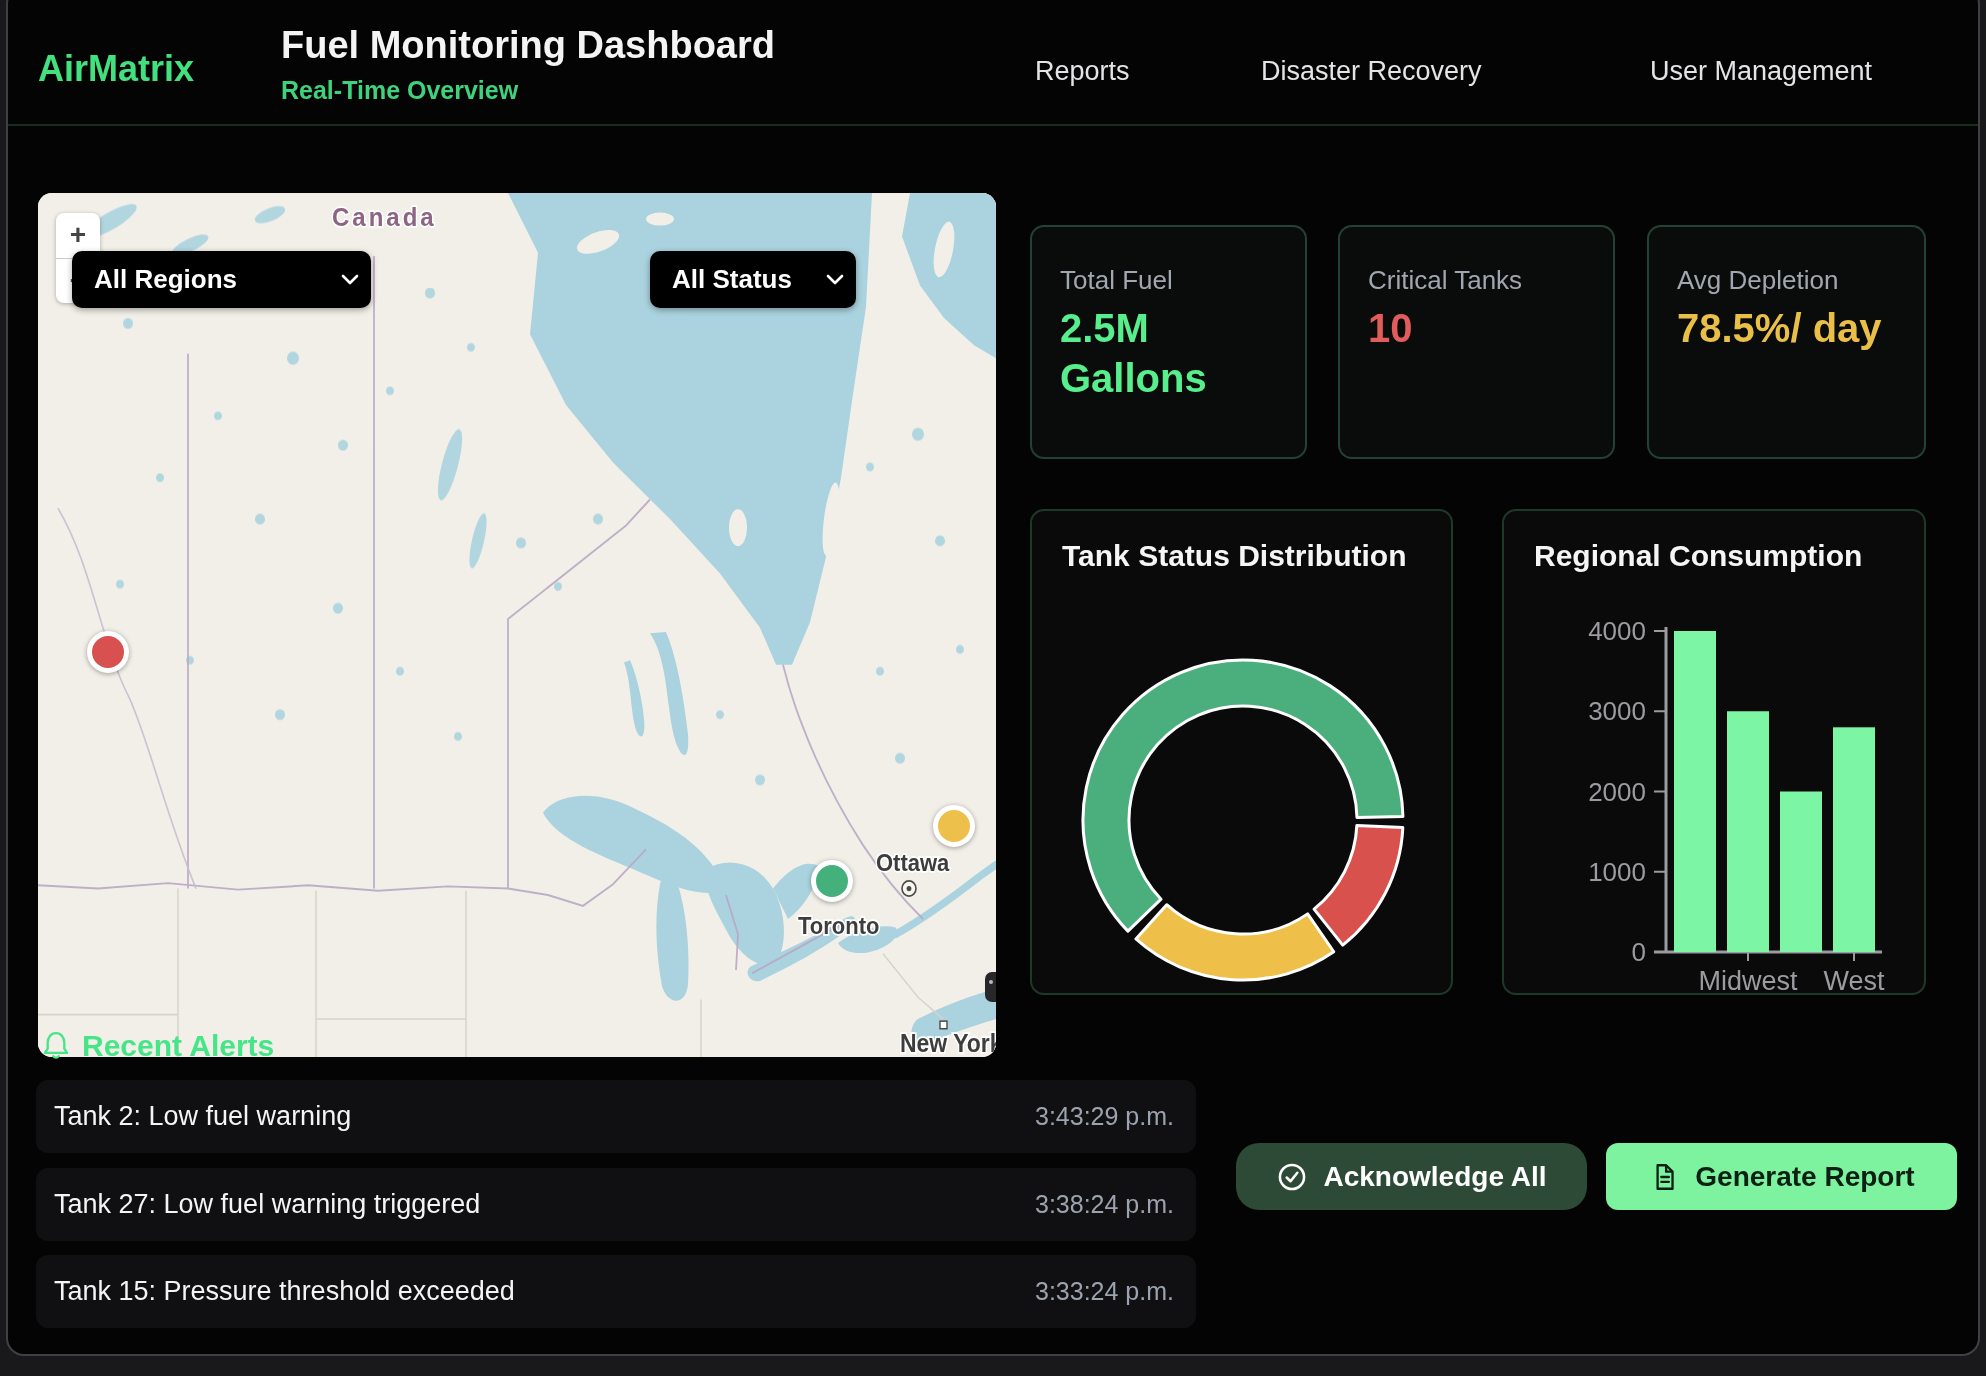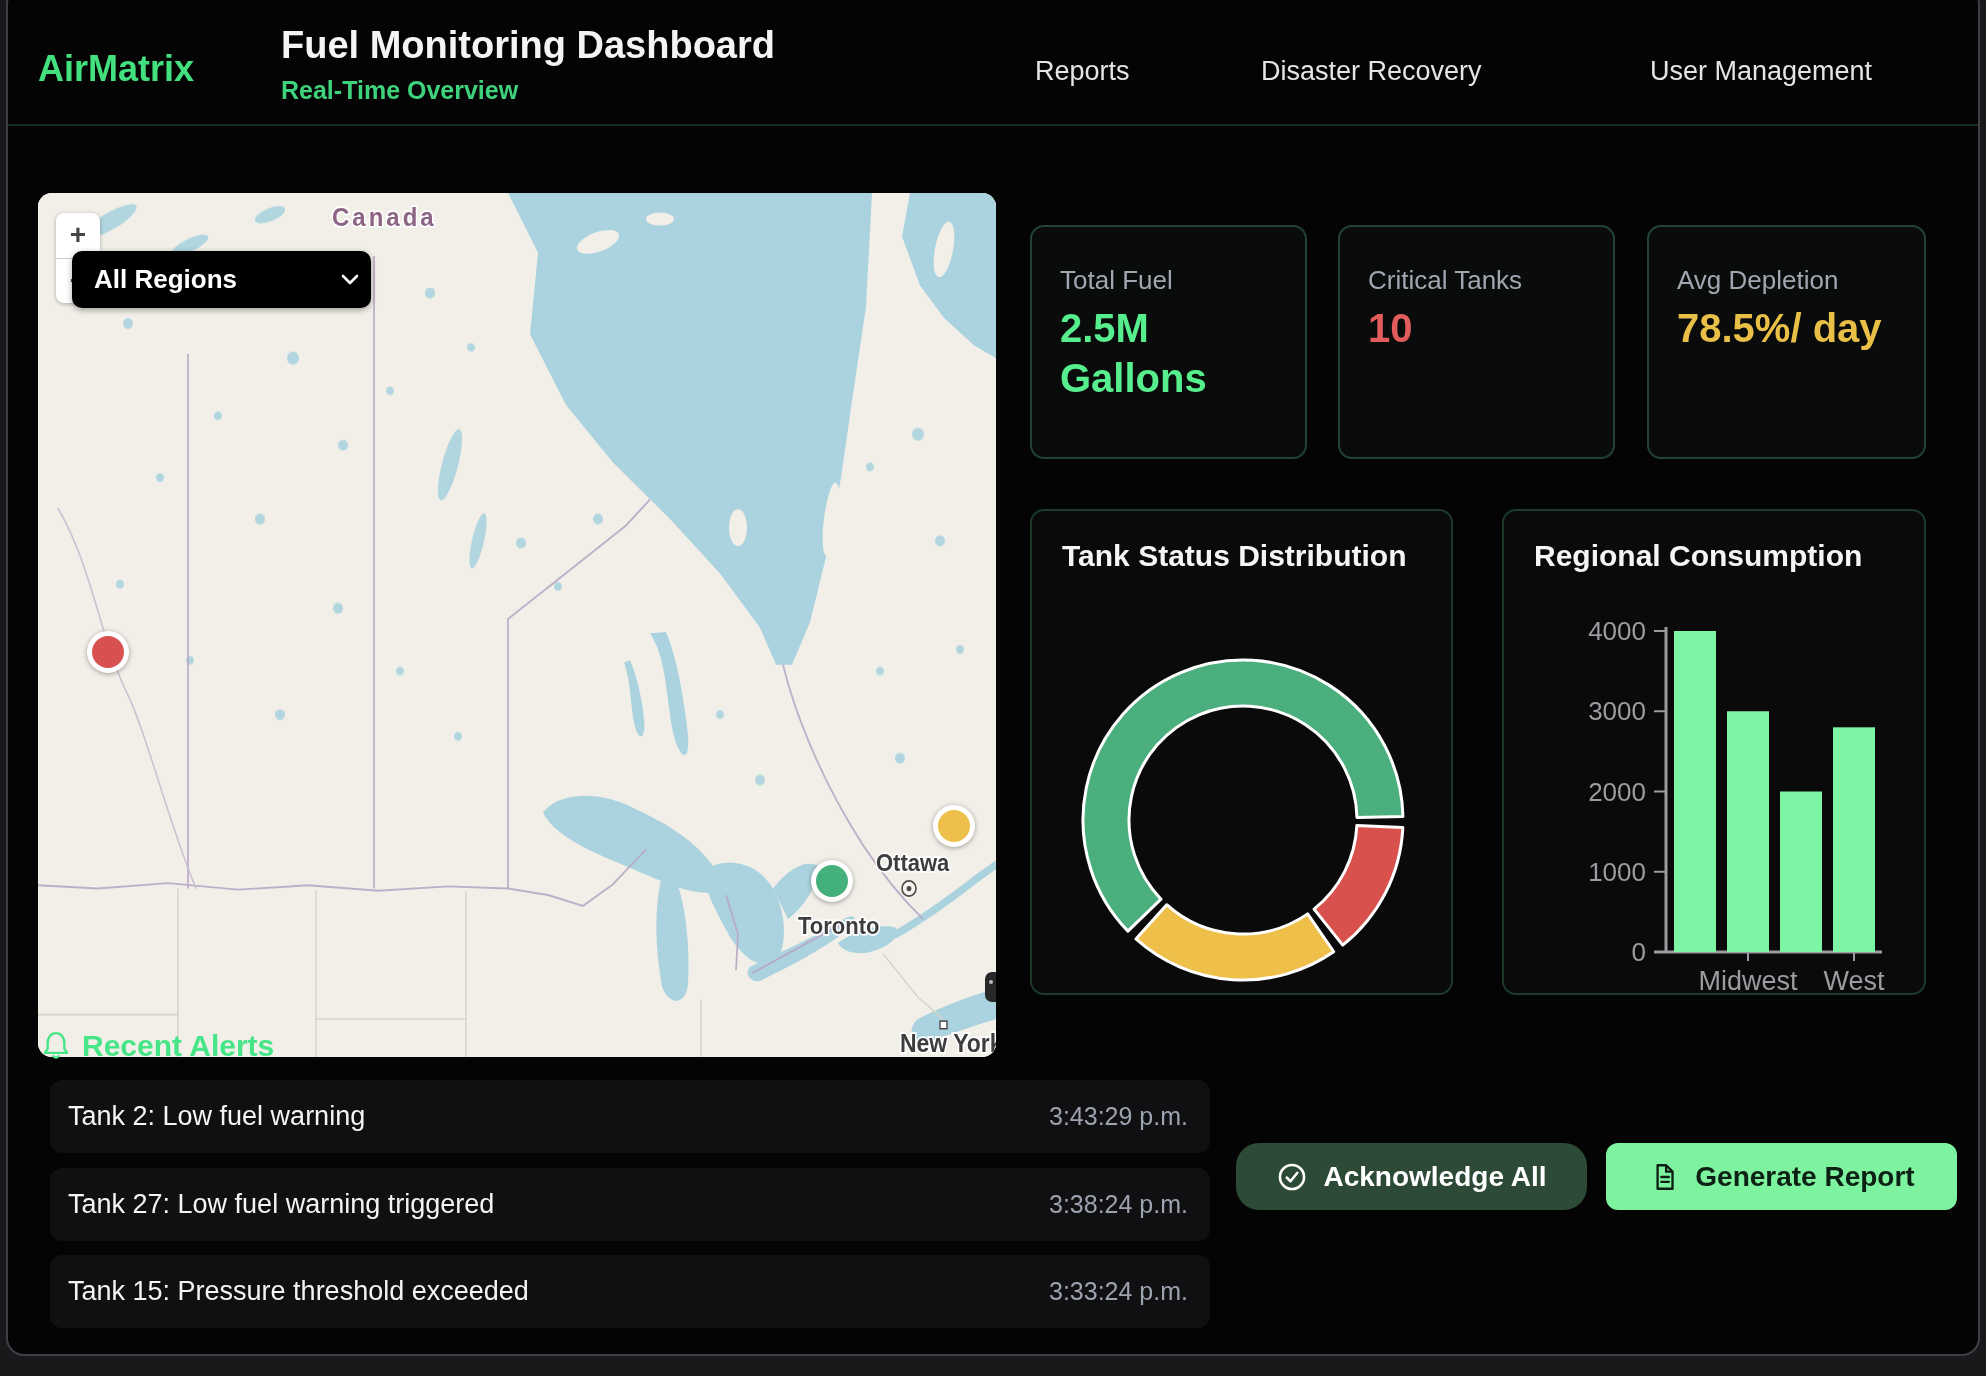--- a/index.html
+++ b/index.html
@@ -51,21 +51,21 @@
   .panel{position:absolute;top:521px;height:486px;box-sizing:border-box;background:#0a0a0a;
      border:2px solid #1d3a29;border-radius:14px;}
   .panel-1{left:1022px;width:423px;}
   .panel-2{left:1494px;width:424px;}
   .panel-title{position:absolute;left:30px;top:28px;font-size:30px;font-weight:700;color:#f5f5f5;}
   .donut{position:absolute;left:46px;top:144px;width:330px;height:330px;}
   .barsvg{position:absolute;left:0;top:0;width:424px;height:486px;}
   
   .alerts-title{position:absolute;left:74px;top:1041px;font-size:30px;font-weight:700;color:#45e588;}
   .bell{position:absolute;left:32px;top:1042px;}
-  .alert-row{position:absolute;left:42px;width:1160px;height:73px;background:#101013;border-radius:12px;
+  .alert-row{position:absolute;left:28px;width:1160px;height:73px;background:#101013;border-radius:12px;
      display:flex;align-items:center;justify-content:space-between;box-sizing:border-box;padding:0 22px 0 18px;}
   .alert-text{font-size:27px;color:#f4f4f5;}
   .alert-time{font-size:25px;color:#9ca3af;}
   .row-1{top:1092px;} .row-2{top:1180px;} .row-3{top:1267px;}
   
   .btn{position:absolute;top:1155px;height:67px;width:351px;border-radius:12px;display:flex;align-items:center;
      justify-content:center;gap:15px;font-size:28px;font-weight:600;cursor:pointer;box-sizing:border-box;}
   .btn-ack{left:1228px;background:#2c4a36;color:#fff;border-radius:23px;}
   .btn-gen{left:1598px;background:#7df39f;color:#0c2014;}
 </style>
@@ -184,20 +184,26 @@
       <div class="zoom-btn">+</div>
       <div class="zoom-btn">−</div>
     </div>
 
     <div class="dd dd-1">
       <span class="dd-label">All Regions</span>
       <svg width="18" height="11" viewBox="0 0 18 11">
           <polyline points="2,2 9,9 16,2" fill="none" stroke="#fff" stroke-width="2.6" stroke-linecap="round" stroke-linejoin="round"></polyline>
         </svg>
     </div>
+    <div class="dd dd-3">
+      <span class="dd-label">All Status</span>
+      <svg width="18" height="11" viewBox="0 0 18 11">
+          <polyline points="2,2 9,9 16,2" fill="none" stroke="#fff" stroke-width="2.6" stroke-linecap="round" stroke-linejoin="round"></polyline>
+        </svg>
+    </div>
 
     <div id="markers">
         <div class="marker" style="background: rgb(216, 80, 80); left: 69.934px; top: 458.715px;"></div>
         <div class="marker" style="background: rgb(236, 192, 74); left: 915.848px; top: 632.82px;"></div>
         <div class="marker" style="background: rgb(68, 176, 124); left: 794.182px; top: 687.675px;"></div>
       </div>
     <div class="grip">
         <i></i>
       </div>
   </div>

